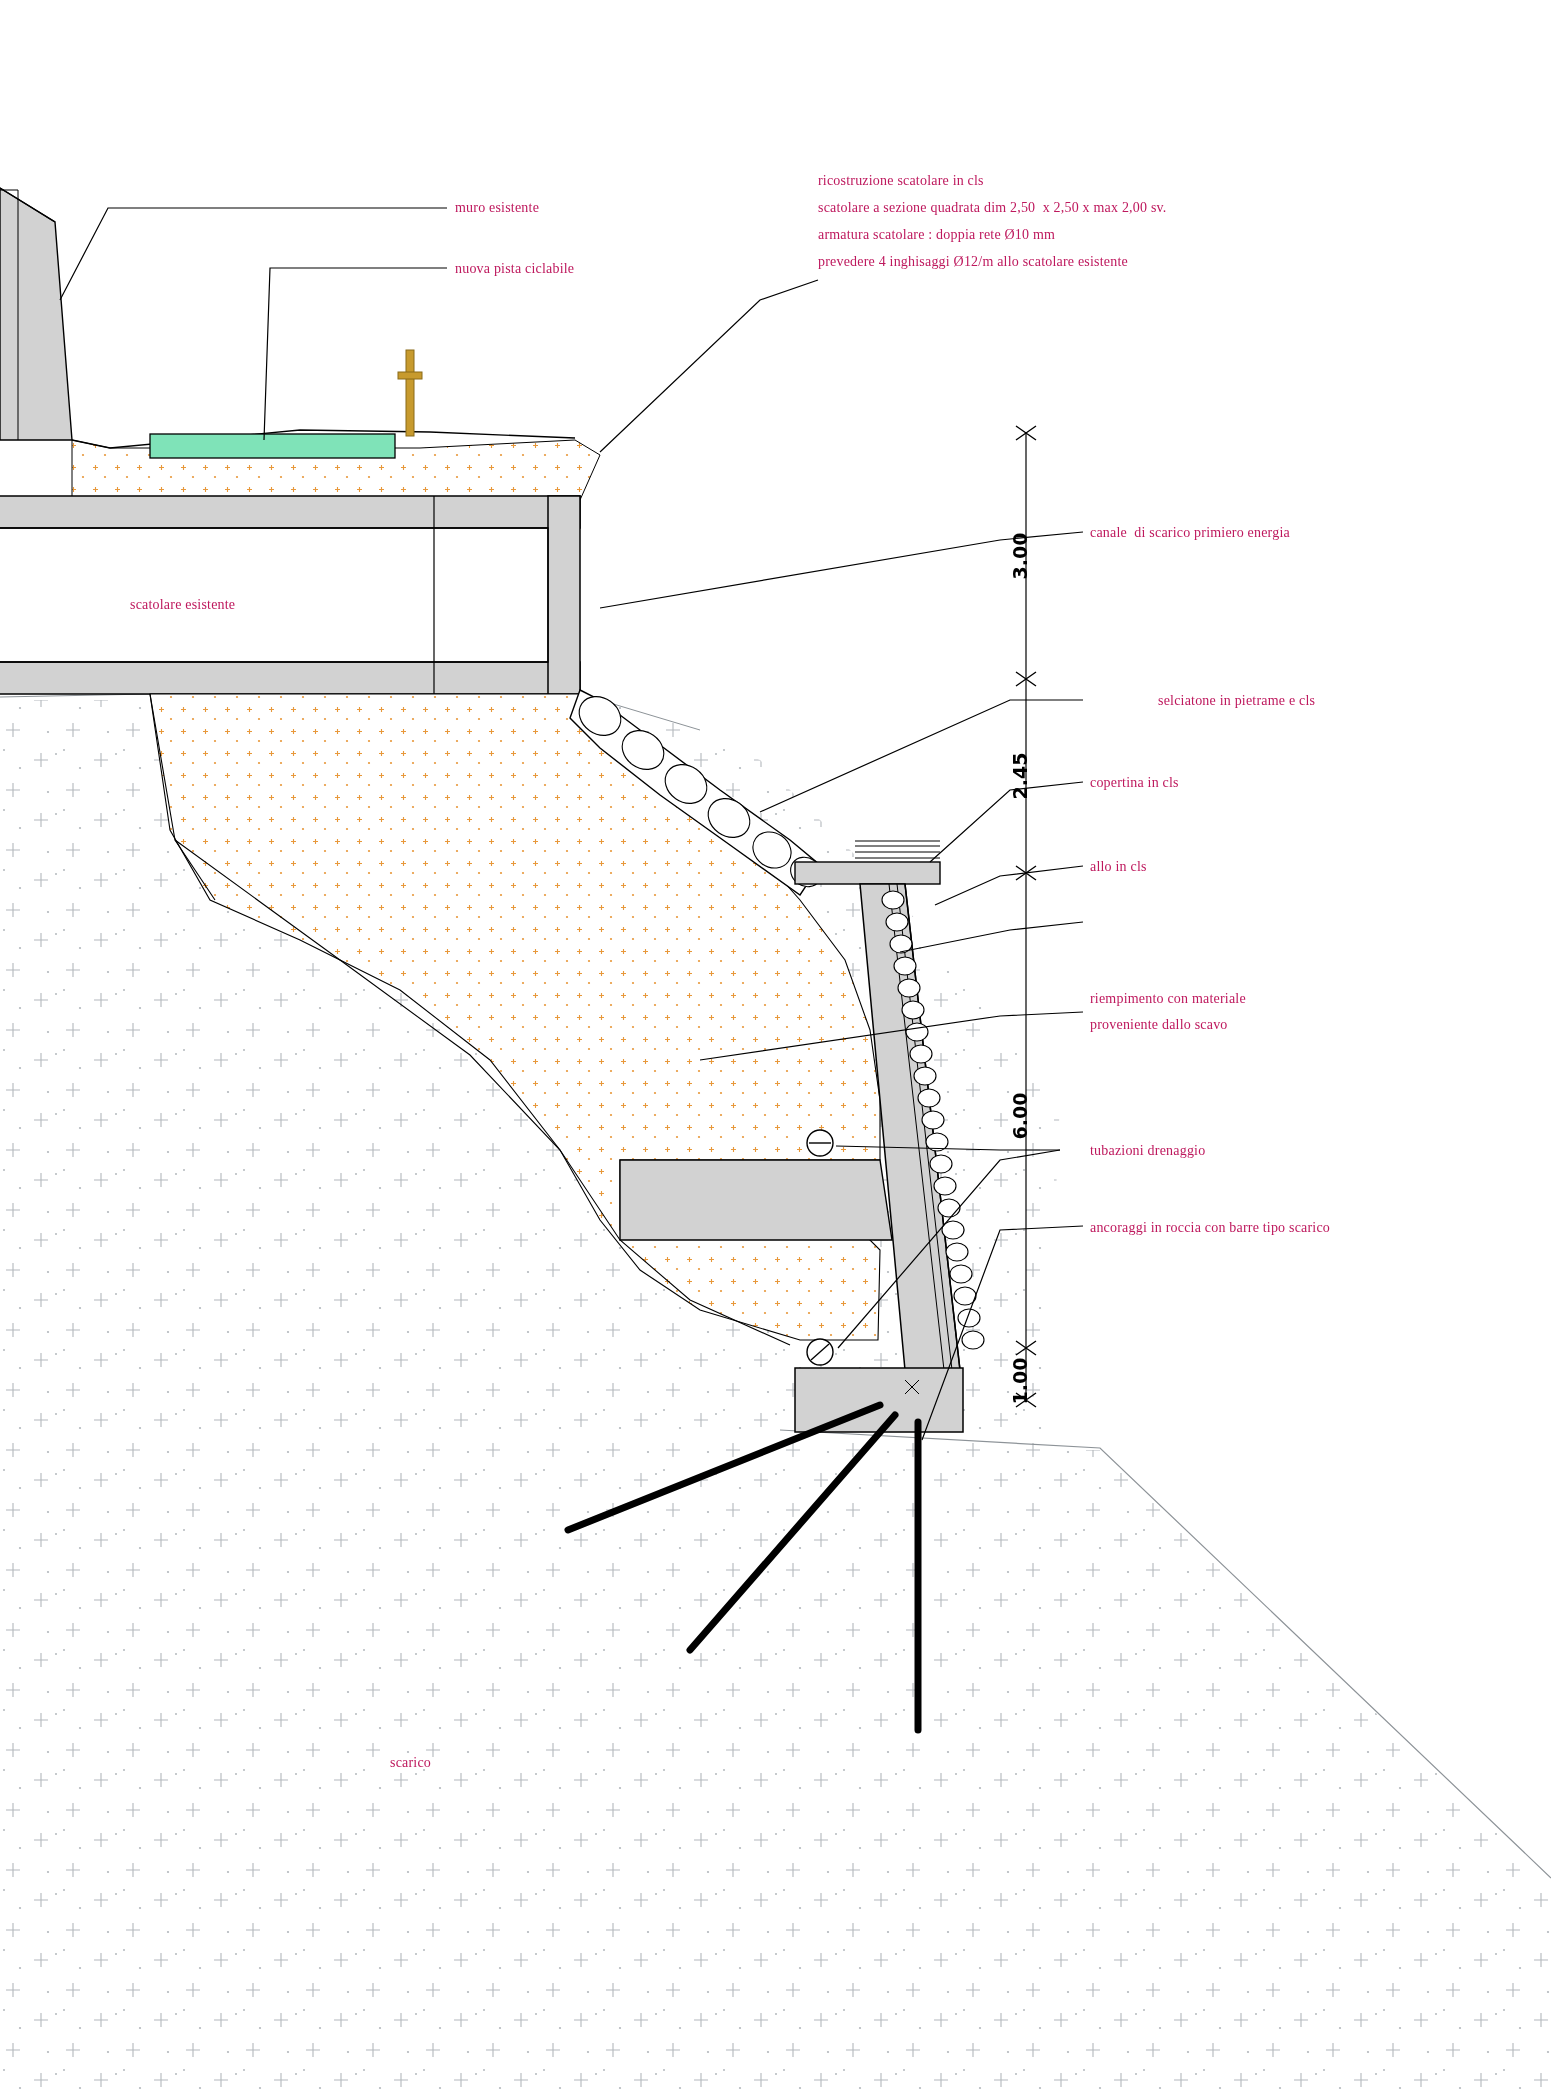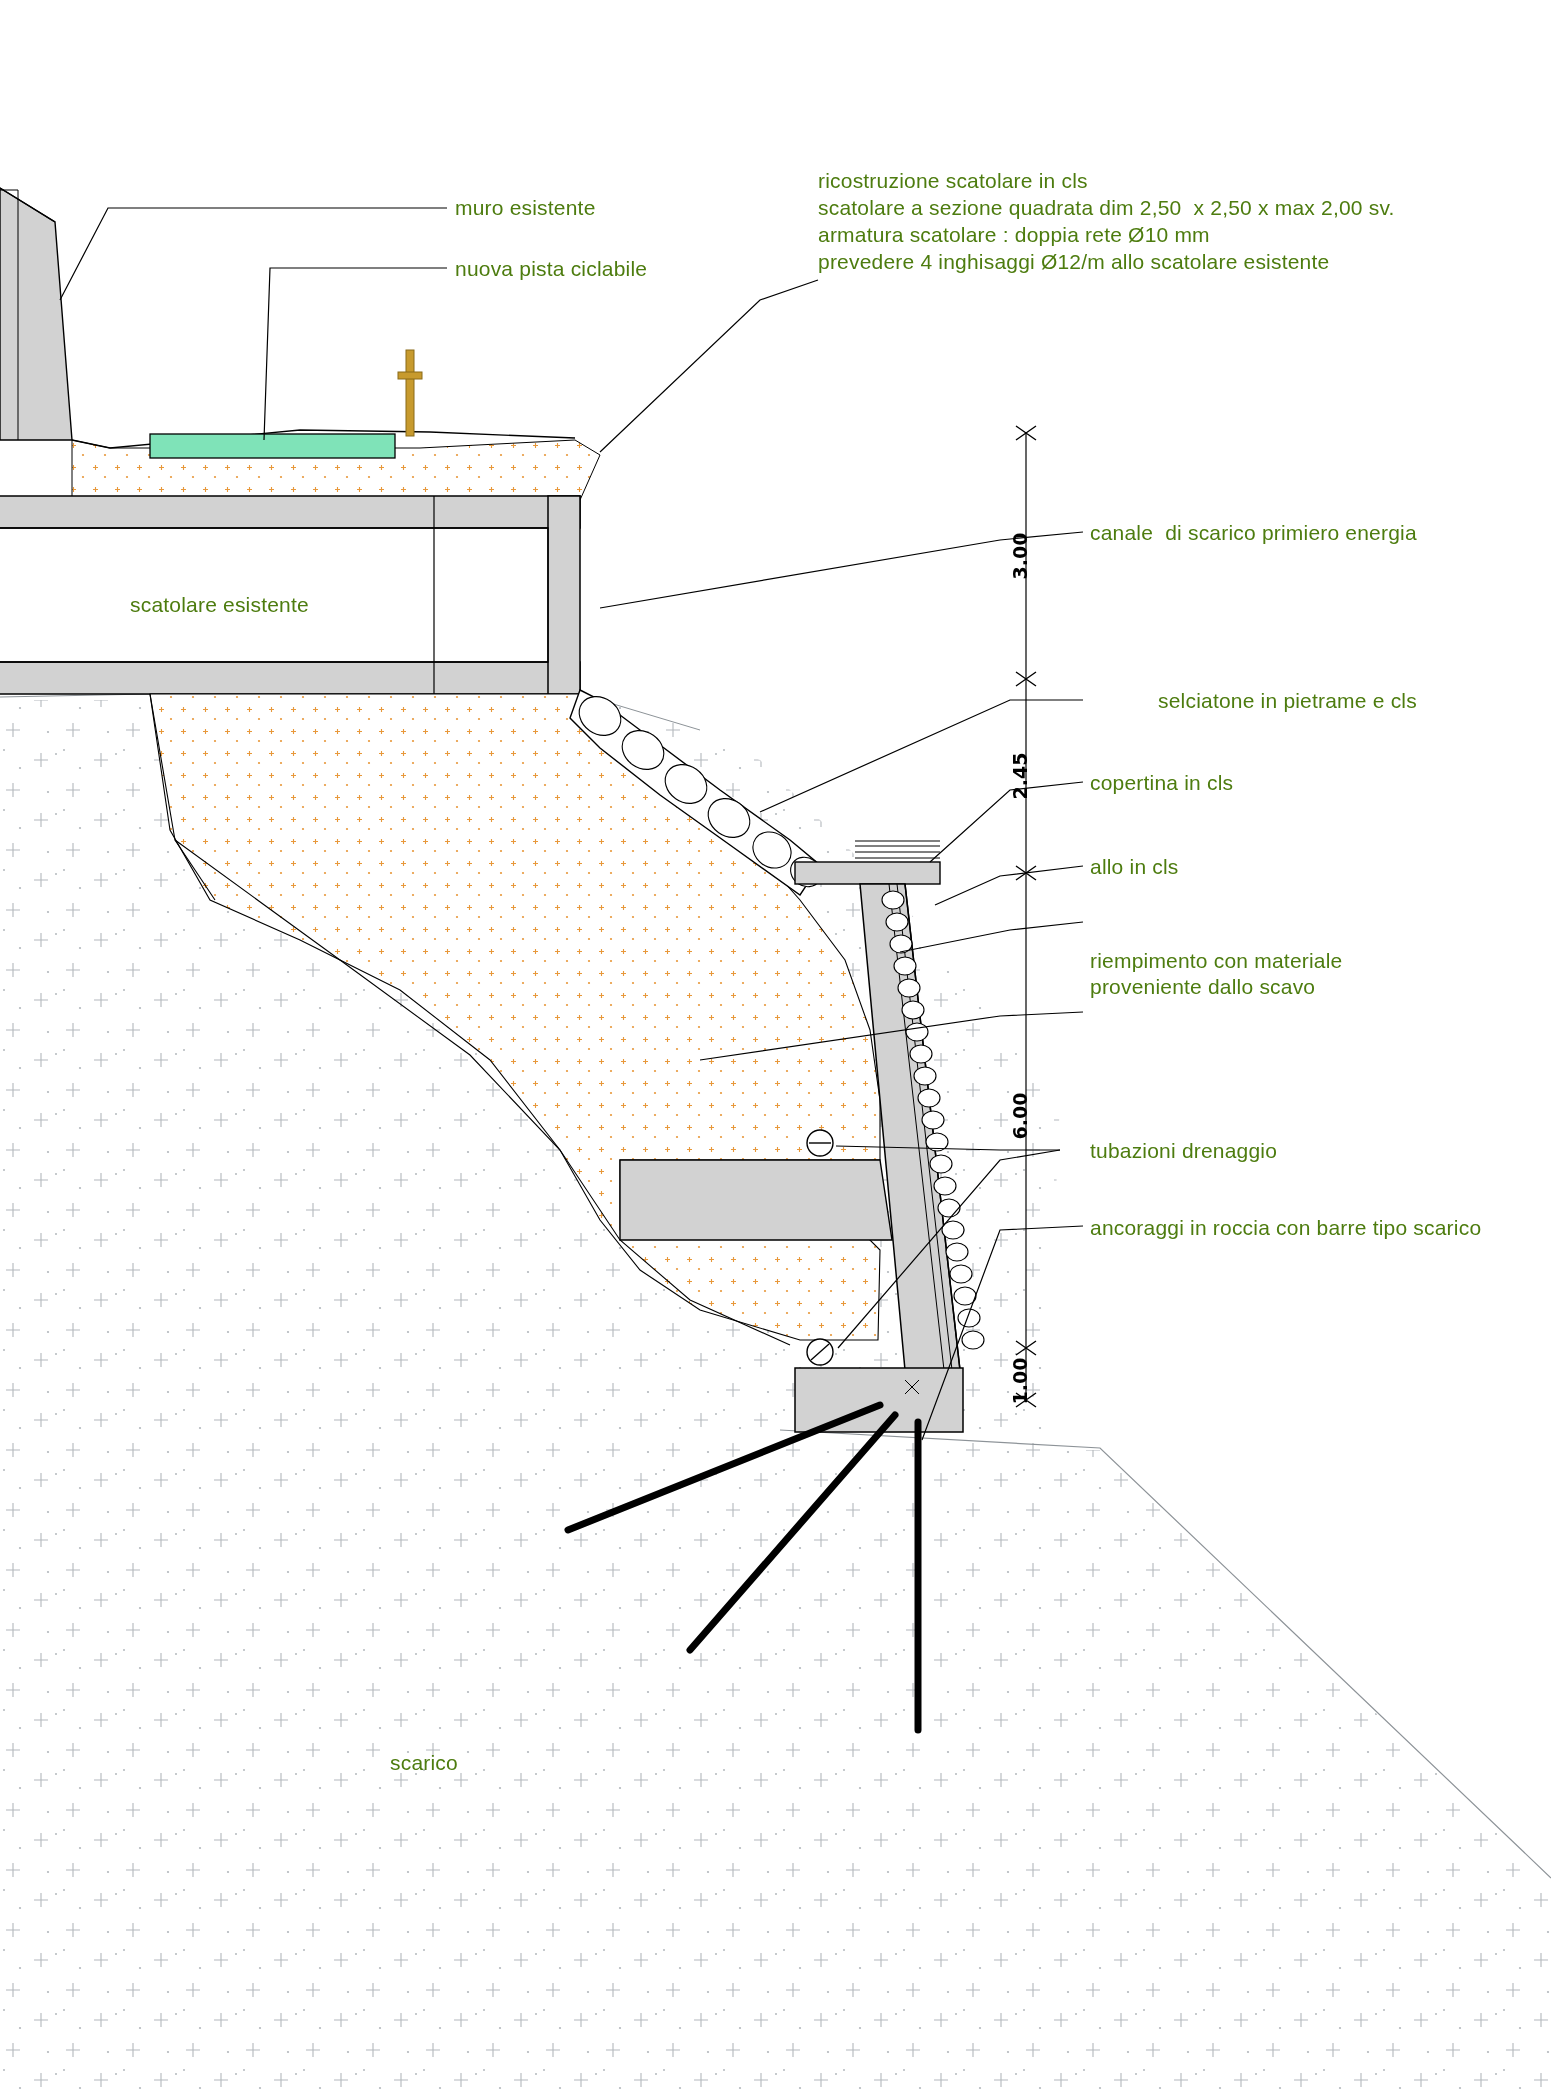--- a/index.html
+++ b/index.html
@@ -19,23 +19,23 @@
   }
   svg.layer {
     position: absolute;
     left: 0;
     top: 0;
     width: 1551px;
     height: 2095px;
   }
   .lbl {
     position: absolute;
-    font-family: Liberation Sans, sans-serif;
-    font-size: 21px;
-    color: #4d7c0f;
+    font-family: Liberation Serif, serif;
+    font-size: 14px;
+    color: #be185d;
     white-space: pre;
     line-height: 26px;
     letter-spacing: 0.2px;
   }
   .dim {
     position: absolute;
     font-family: "DejaVu Sans", sans-serif;
     font-size: 19px;
     font-weight: bold;
     color: #000000;
@@ -251,21 +251,21 @@
 
   <div class="lbl" style="left:1090px; top:520px;">canale  di scarico primiero energia</div>
 
   <div class="lbl" style="left:1139px; top:688px;margin-left:19px;">selciatone in pietrame e cls</div>
 
   <div class="lbl" style="left:1090px; top:770px;">copertina in cls</div>
 
   <div class="lbl" style="left:1090px; top:854px;">allo in cls</div>
 
 
-  <div class="lbl" style="left:1090px; top:948px; line-height:26px;">riempimento con materiale
+  <div class="lbl" style="left:1090px; top:986px; line-height:26px;">riempimento con materiale
 proveniente dallo scavo</div>
 
   <div class="lbl" style="left:1090px; top:1138px;">tubazioni drenaggio</div>
 
   <div class="lbl" style="left:1090px; top:1215px;">ancoraggi in roccia con barre tipo scarico</div>
 
   <div class="lbl" style="left:390px; top:1750px;">scarico</div>
 
   <div class="dim rot90" style="left:990px; top:545px; width:60px; text-align:center;">3.00</div>
   <div class="dim rot90" style="left:990px; top:765px; width:60px; text-align:center;">2.45</div>

